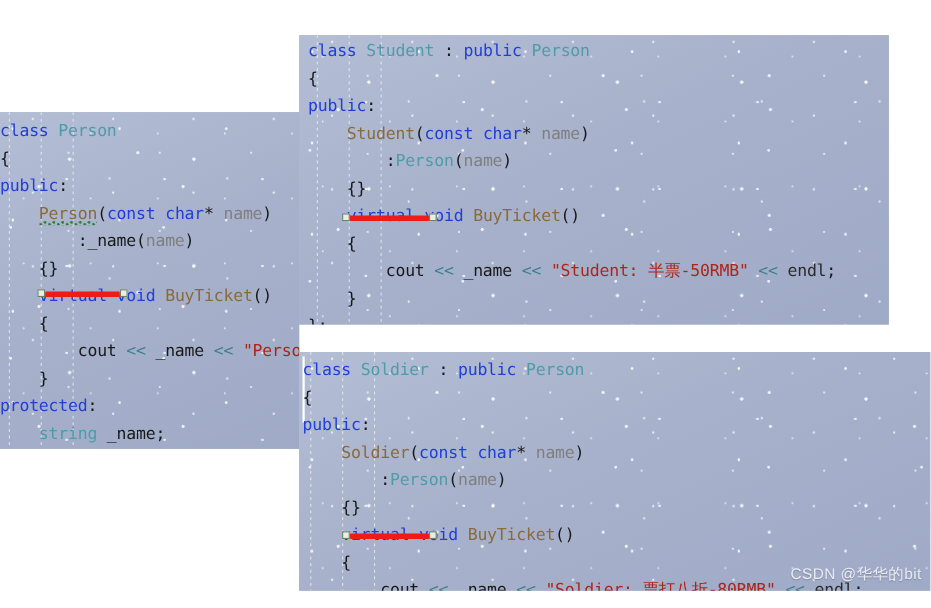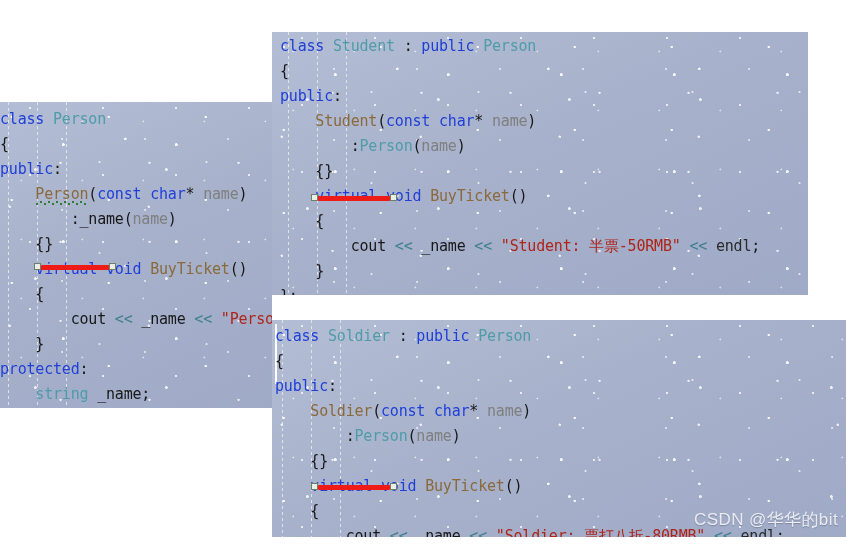--- a/index.html
+++ b/index.html
@@ -124,21 +124,21 @@
     background: #ffffff;
   }
 
   
   .watermark {
     position: absolute;
     right: 8px;
     bottom: 6px;
     color: rgba(255,255,255,0.82);
     font-family: "Liberation Sans", sans-serif;
-    font-size: 17px;
+    font-size: 14px;
     letter-spacing: 0.4px;
     text-shadow: 0 1px 1px rgba(90,100,125,0.5);
     user-select: none;
   }
 </style>
 </head>
 <body>
 
 <div id="screen">
 

